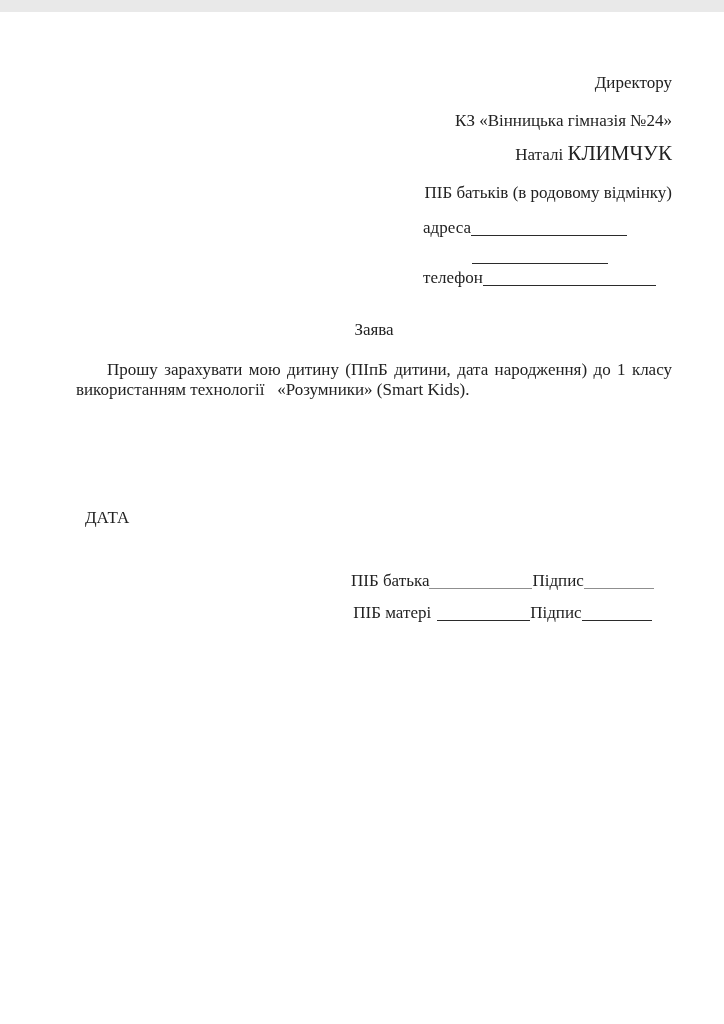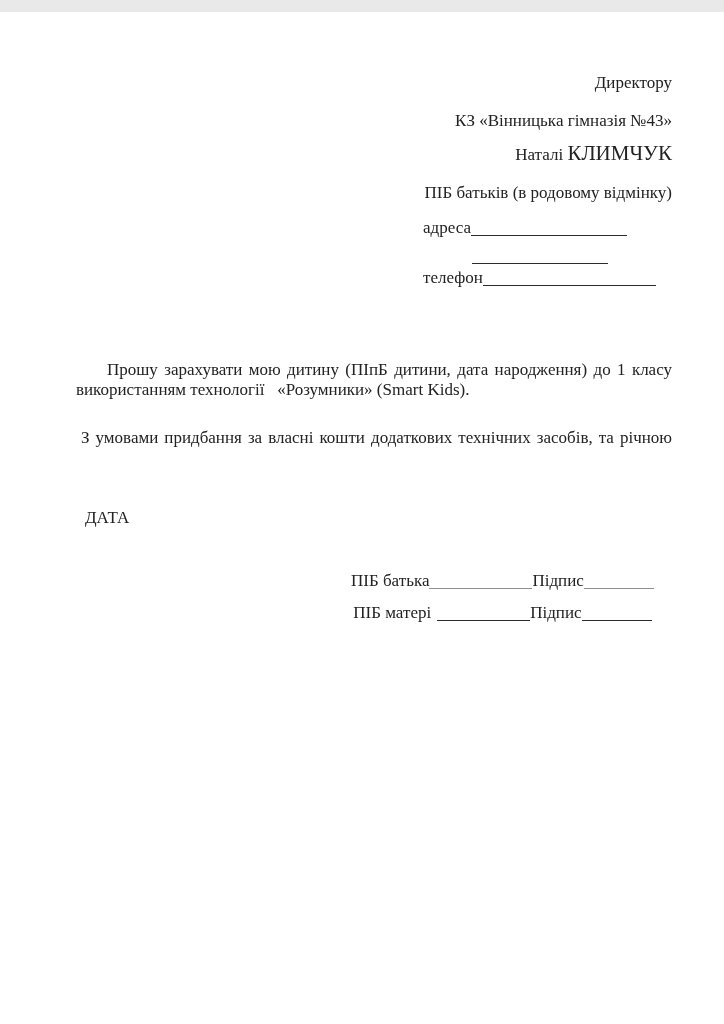--- a/index.html
+++ b/index.html
@@ -56,36 +56,36 @@
   .sig-row{line-height:20px;margin-bottom:12px;white-space:nowrap;text-align:center;}
   .sp{display:inline-block;width:6px;}
 </style>
 </head>
 <body>
 
 <div class="page">
 
   <div class="header-block">
     <div class="h-line right hl1">Директору</div>
-    <div class="h-line right hl2">КЗ «Вінницька гімназія №43»</div>
+    <div class="h-line right hl2">КЗ «Вінницька гімназія №24»</div>
     <div class="h-line right hl3"><span>Наталі</span> <span class="caps-name">КЛИМЧУК</span></div>
     <div class="h-line right hl4">ПІБ батьків (в родовому відмінку)</div>
     <div class="h-line hl5"><span>адреса</span><span class="blank w156"></span></div>
     <div class="h-line hl6"><span class="blank w136"></span></div>
     <div class="h-line hl7"><span>телефон</span><span class="blank w173"></span></div>
   </div>
 
+  <div class="doc-title">Заява</div>
 
   <div class="para para1">
     <div class="bline just indent1">Прошу зарахувати мою дитину (ПІпБ дитини, дата народження)  до 1 класу</div>
     <div class="bline keepws">використанням технології   «Розумники» (Smart Kids).</div>
   </div>
 
   <div class="para para2">
-    <div class="bline just indent-sp">З умовами придбання за власні кошти додаткових технічних засобів, та річною</div>
   </div>
 
   <div class="date-line">ДАТА</div>
 
   <div class="sig-block">
     <div class="sig-row"><span>ПІБ батька</span><span class="blank gray w103"></span><span>Підпис</span><span class="blank gray w70"></span></div>
     <div class="sig-row"><span>ПІБ матері</span><span class="sp"></span><span class="blank w93"></span><span>Підпис</span><span class="blank w70"></span></div>
   </div>
 
 </div>

